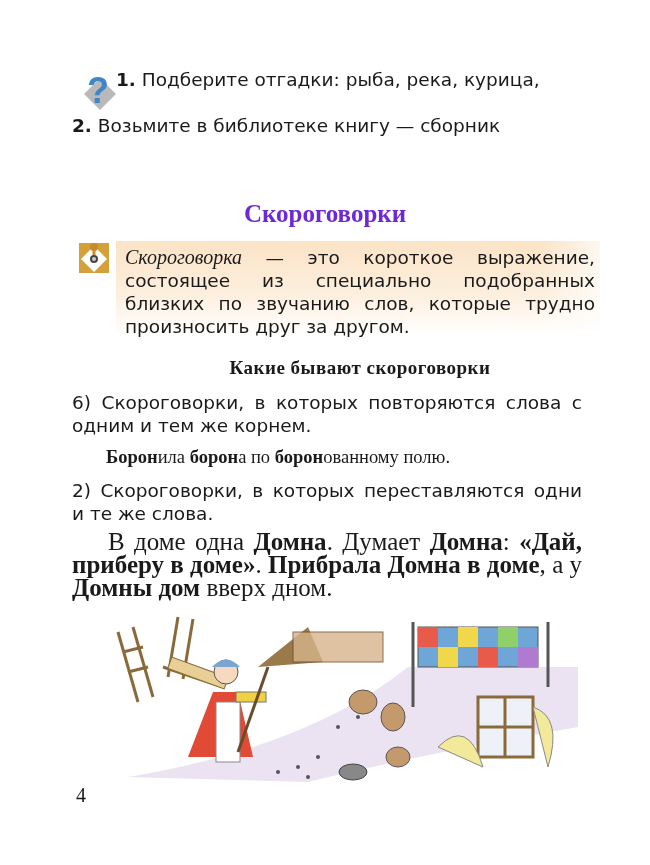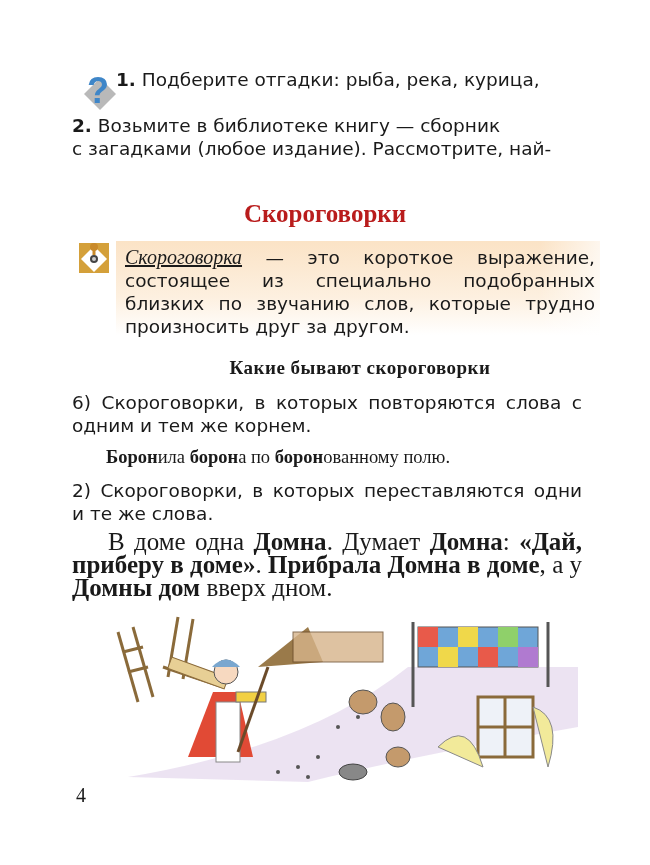--- a/index.html
+++ b/index.html
@@ -2,27 +2,27 @@
 <html><head>
 <meta charset="utf-8">
 <style>
   html, body { margin: 0; padding: 0; background: #ffffff; }
   body { width: 650px; height: 865px; position: relative; overflow: hidden; color: #1a1a1a; }
   .sans { font-family: "DejaVu Sans", "Liberation Sans", sans-serif; }
   .serif { font-family: "Liberation Serif", "DejaVu Serif", serif; }
   .para { position: absolute; left: 72px; width: 510px; font-size: 18.5px; line-height: 23px; text-align: justify; text-align-last: left; }
   .para b { font-weight: bold; }
   .q-icon { position: absolute; left: 78px; top: 70px; width: 44px; height: 44px; }
-  .title { position: absolute; left: 0; width: 650px; top: 200px; text-align: center; font-size: 25px; font-weight: bold; color: #b91c1c; }
+  .title { position: absolute; left: 0; width: 650px; top: 200px; text-align: center; font-size: 25px; font-weight: bold; color: #6d28d9; }
   .def-box { position: absolute; left: 116px; top: 241px; width: 484px; height: 94px;
     background: linear-gradient(to bottom, #fbe3c6 0%, #fdf0e0 60%, #ffffff 100%); }
   .def-box::after { content: ""; position: absolute; right: 0; top: 0; bottom: 0; width: 60px; background: linear-gradient(to right, rgba(255,255,255,0), rgba(255,255,255,0.7)); }
   .def-icon { position: absolute; left: 79px; top: 241px; width: 30px; height: 32px; }
   .def-text { position: absolute; left: 125px; top: 246px; width: 470px; font-size: 18.5px; line-height: 23px; text-align: justify; text-align-last: left; z-index: 2; }
-  .def-text i { font-family: "Liberation Serif", serif; font-size: 20px; text-decoration: underline; }
+  .def-text i { font-family: "Liberation Serif", serif; font-size: 20px; }
   .subtitle { position: absolute; left: 0; width: 720px; top: 357px; text-align: center; font-size: 19px; font-weight: bold; letter-spacing: 0.5px; }
   .example { position: absolute; left: 80px; width: 510px; font-size: 18.5px; line-height: 23px; }
   .illustration { position: absolute; left: 108px; top: 607px; width: 480px; height: 185px; }
   .page-num { position: absolute; left: 76px; top: 784px; font-size: 20px; }
 </style>
 </head>
 <body>
 
 <svg class="q-icon" viewBox="0 0 44 44">
   <polygon points="6,24 22,8 38,24 22,40" fill="#b9b9b9"></polygon>
@@ -30,21 +30,21 @@
 </svg>
 
 <div class="para sans" style="top:68px; left:116px; width:466px;">
   <b>1.</b>
   <span>Подберите отгадки: рыба, река, курица,</span><br>
 </div>
 
 <div class="para sans" style="top:114px;">
   <b>2.</b>
   <span>Возьмите в библиотеке книгу — сборник</span><br>
-  <span>с загадками (любое издание). Рассмотрите, най-</span><br>
+  <br>
 </div>
 
 <div class="title serif">Скороговорки</div>
 
 <svg class="def-icon" viewBox="0 0 30 32">
   <rect x="0" y="2" width="30" height="30" fill="#d4a03a"></rect>
   <polygon points="15,5 28,18 15,31 2,18" fill="#ffffff"></polygon>
   <circle cx="15" cy="6" r="4" fill="#c98a2a"></circle>
   <rect x="13.5" y="6" width="3" height="8" fill="#c98a2a"></rect>
   <circle cx="15" cy="18" r="4" fill="#444"></circle>

